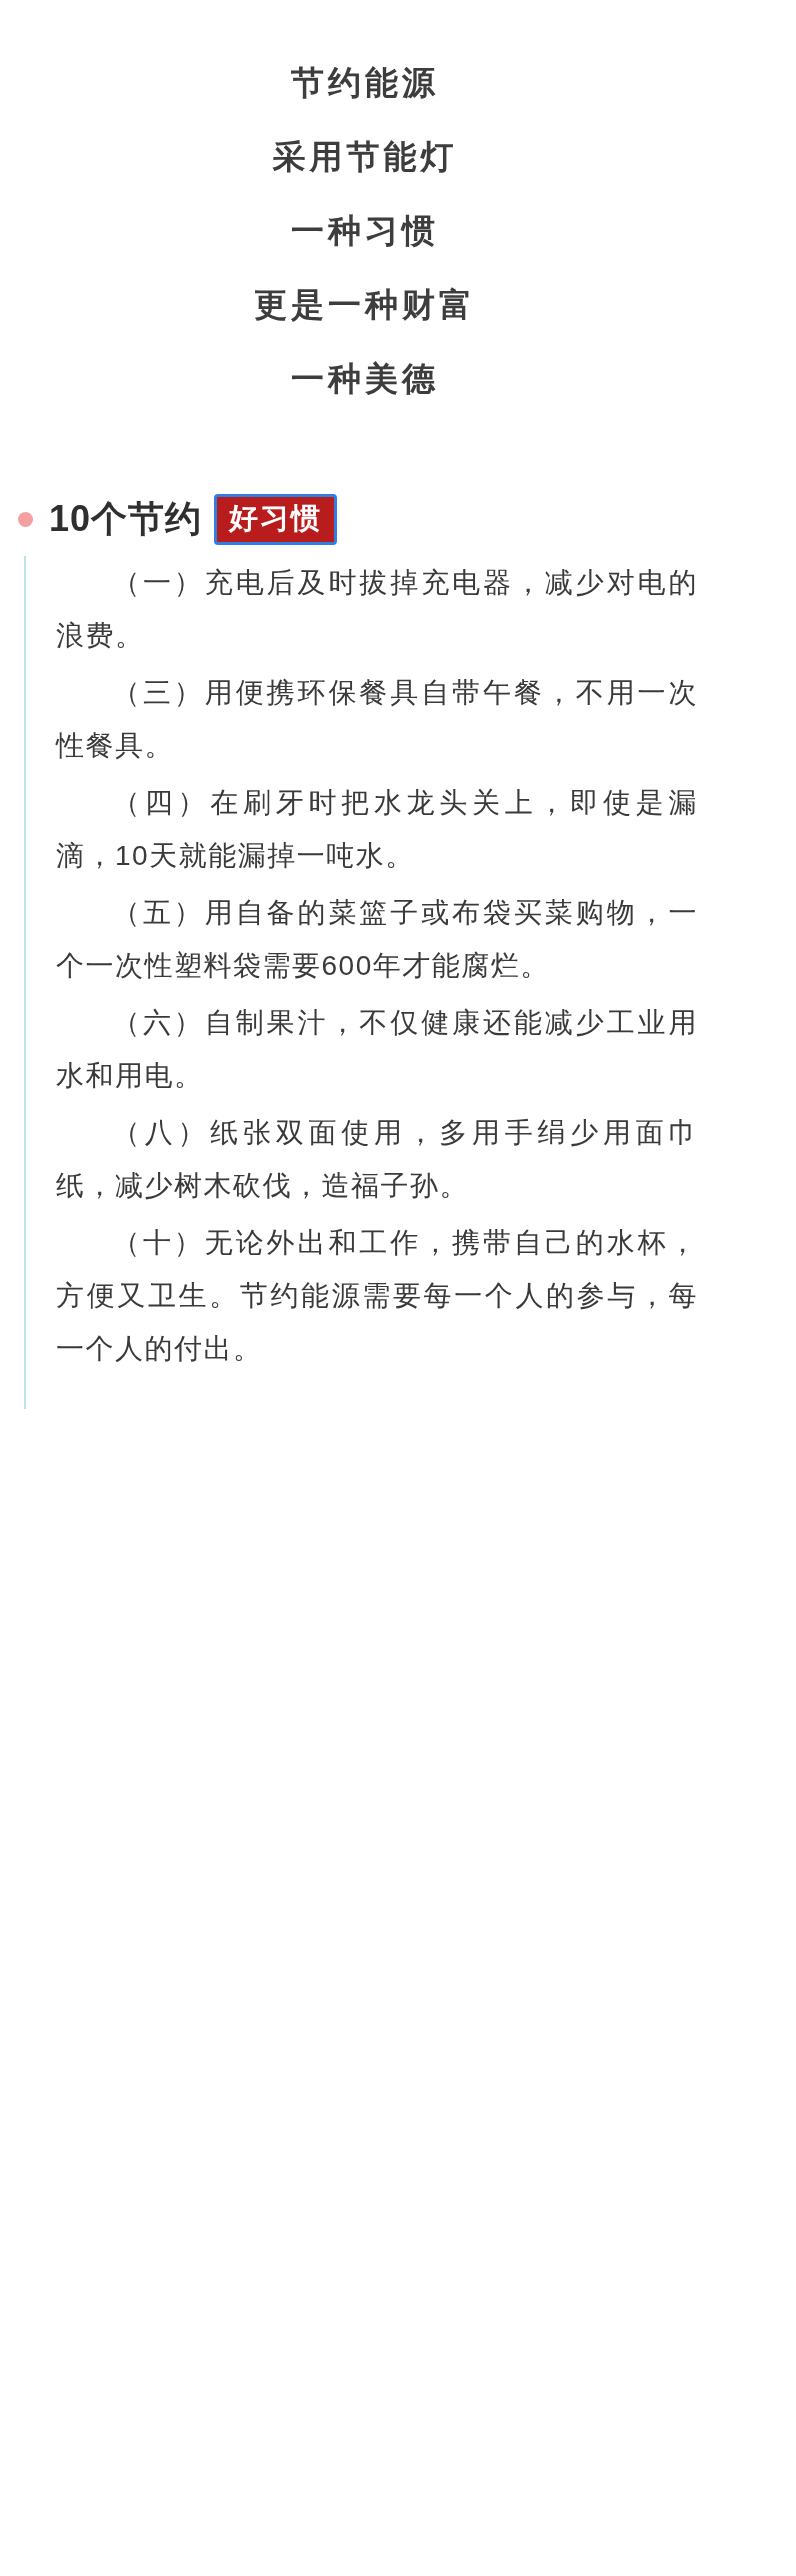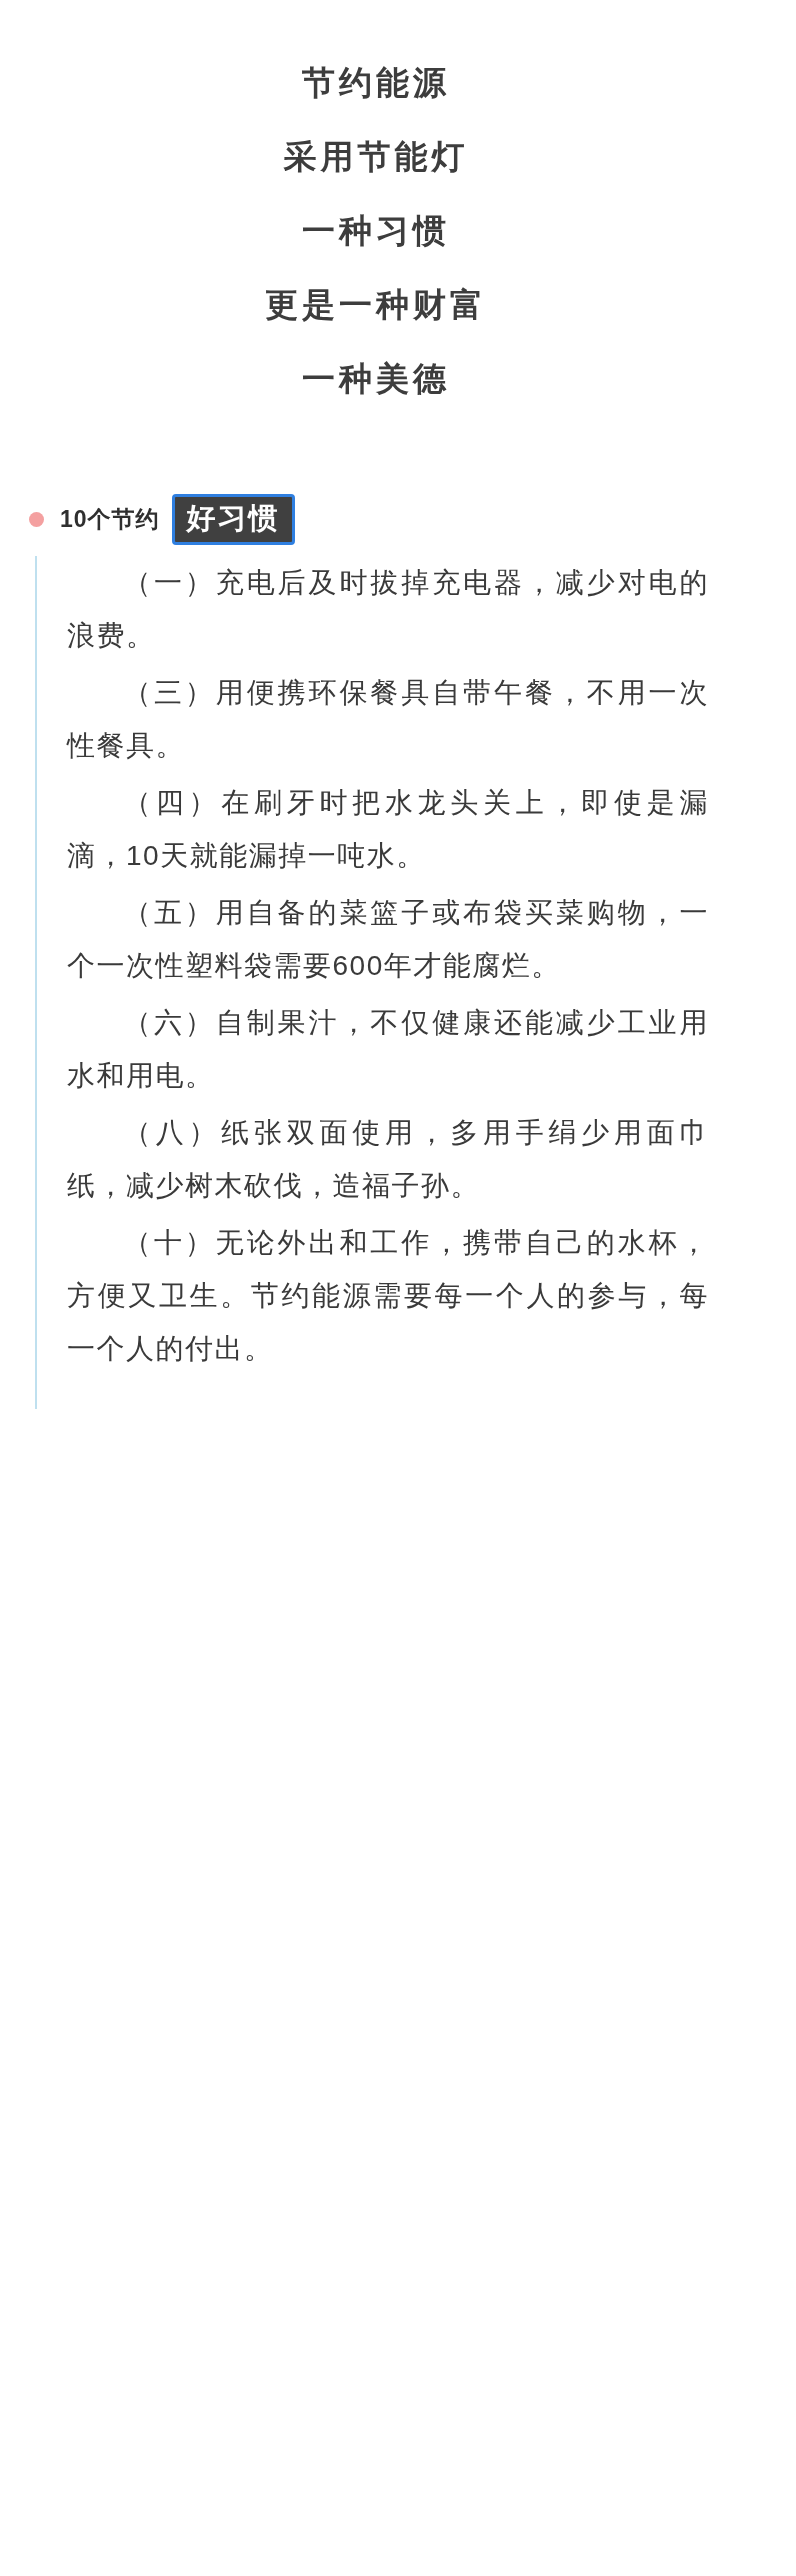--- a/index.html
+++ b/index.html
@@ -14,21 +14,20 @@
     color: #3a3a3a;
     -webkit-font-smoothing: antialiased;
   }
   .page {
     width: 730px;
     min-height: 2576px;
     box-sizing: border-box;
     padding: 0;
     position: relative;
     background: #ffffff;
-    margin-left: 11px;
   }
 
   
   .hero {
     padding-top: 46px;
     padding-bottom: 10px;
     text-align: center;
   }
   .hero-line {
     font-size: 33px;
@@ -49,30 +48,30 @@
   }
   .bullet-dot {
     width: 15px;
     height: 15px;
     border-radius: 50%;
     background: #f4a0a0;
     flex: 0 0 auto;
     margin-right: 16px;
   }
   .head-text {
-    font-size: 23px;
+    font-size: 36px;
     font-weight: 700;
     color: #2f2f2f;
     letter-spacing: 1px;
     font-family: "Liberation Sans", "DejaVu Sans", sans-serif;
     text-align: right;
   }
   .head-badge {
     margin-left: 12px;
-    background: #404040;
+    background: #b91c1c;
     color: #ffffff;
     font-size: 29px;
     font-weight: 700;
     letter-spacing: 2px;
     padding: 4px 12px 7px 12px;
     border: 3px solid #2f7fe0;
     border-radius: 4px;
     line-height: 34px;
     display: inline-block;
     font-family: "Liberation Sans", "DejaVu Sans", sans-serif;

